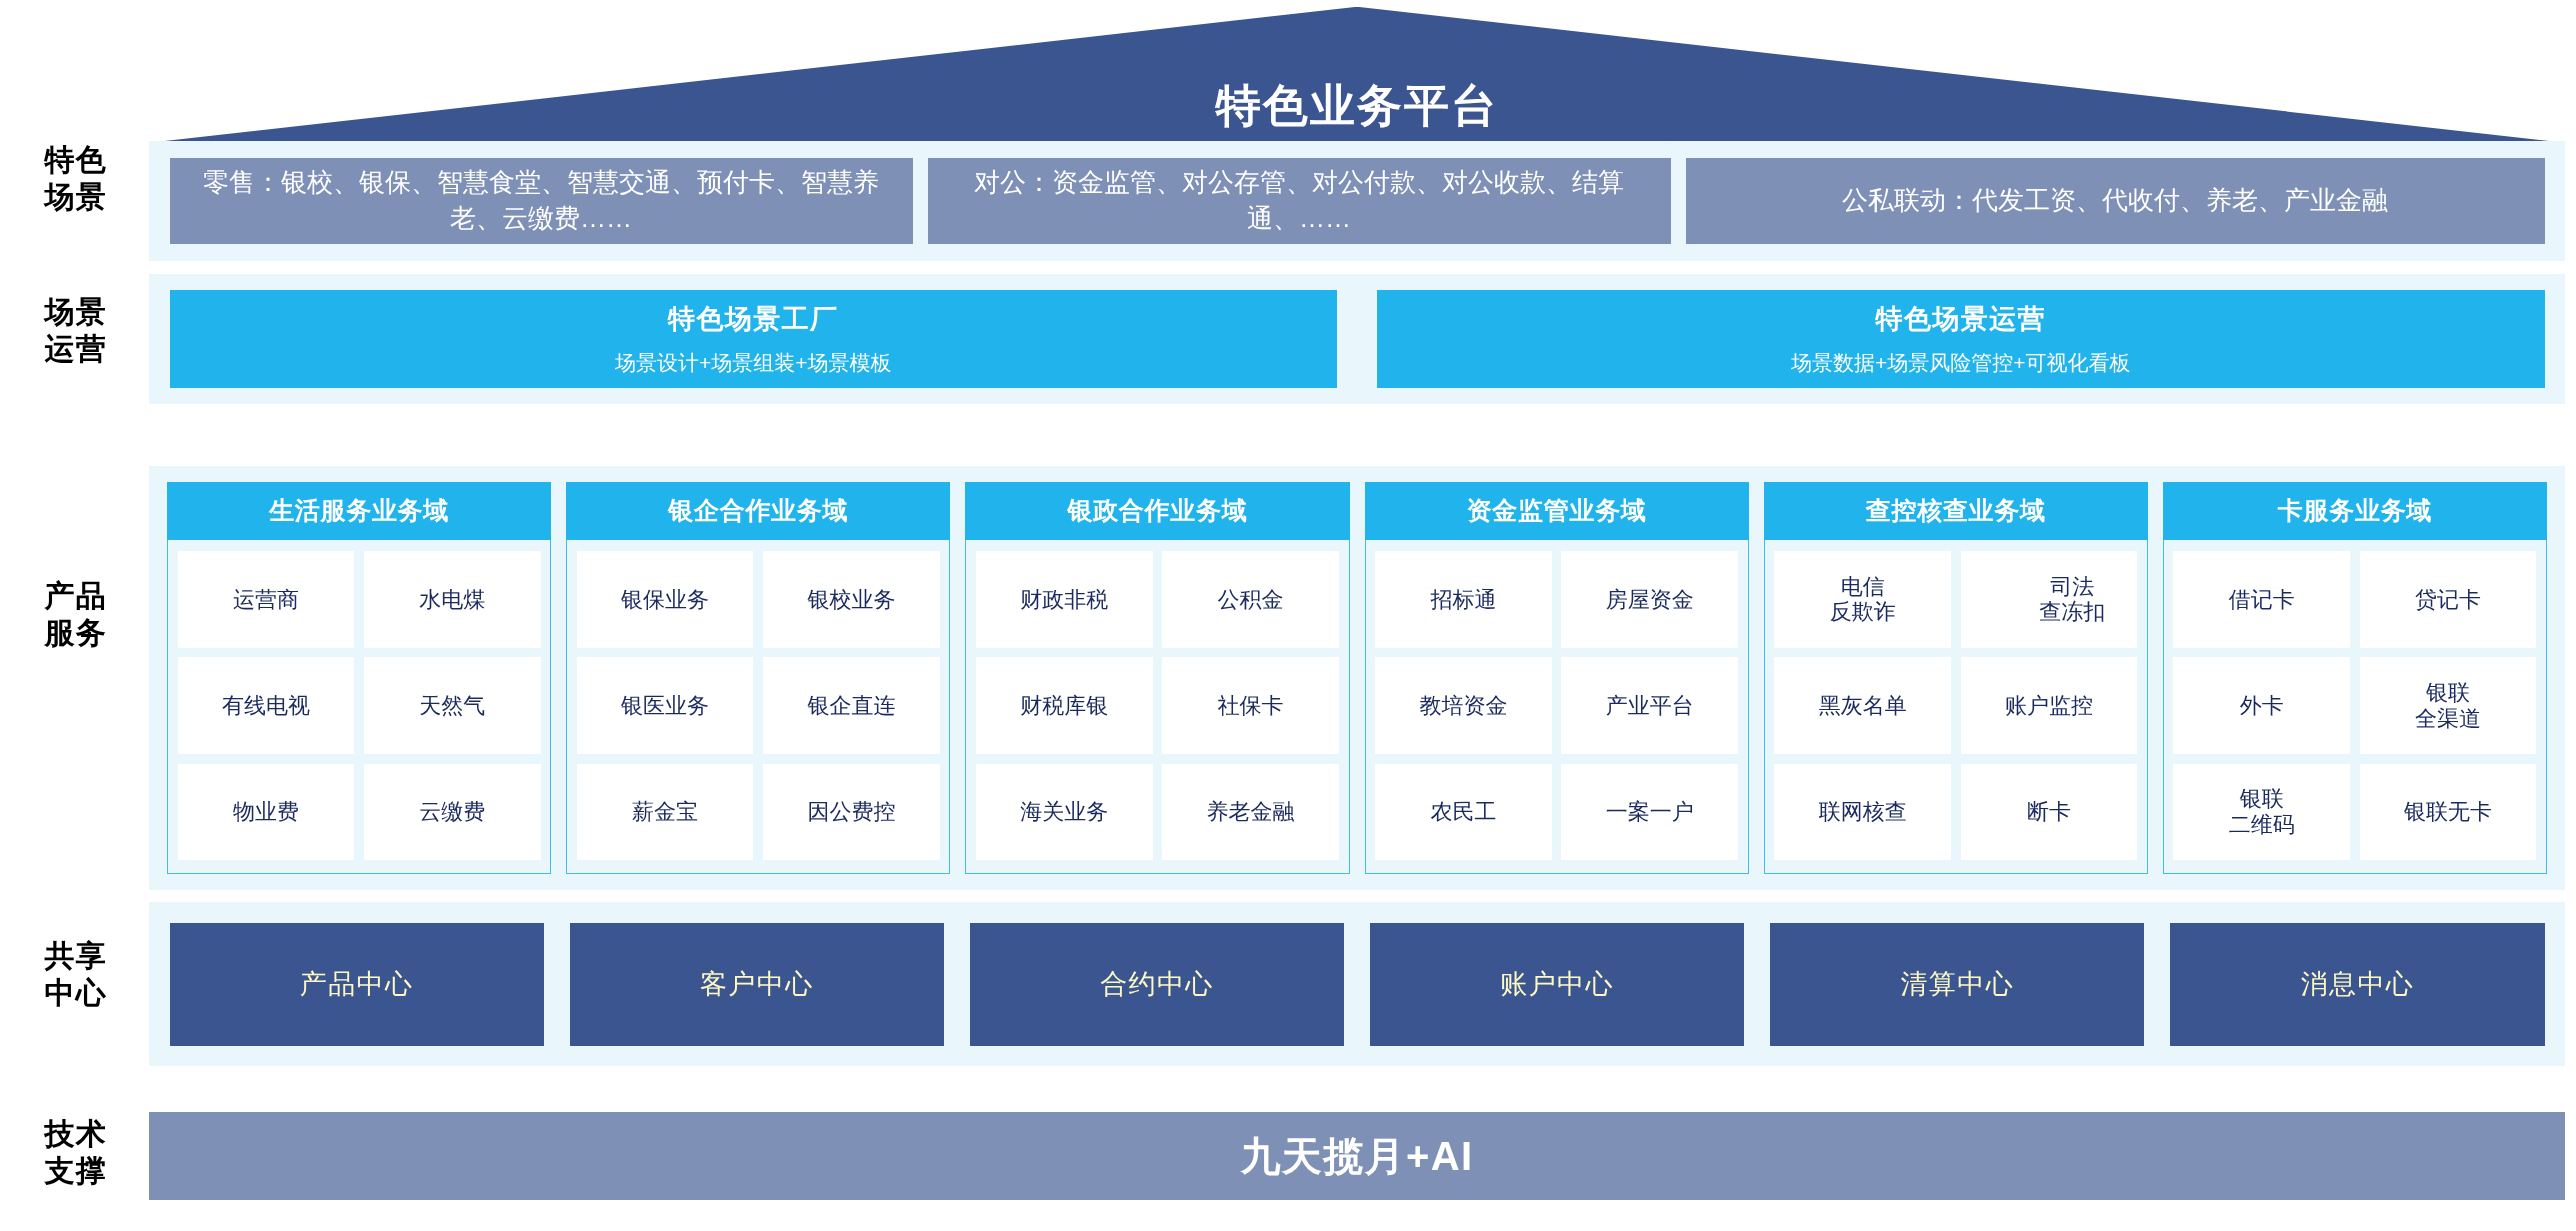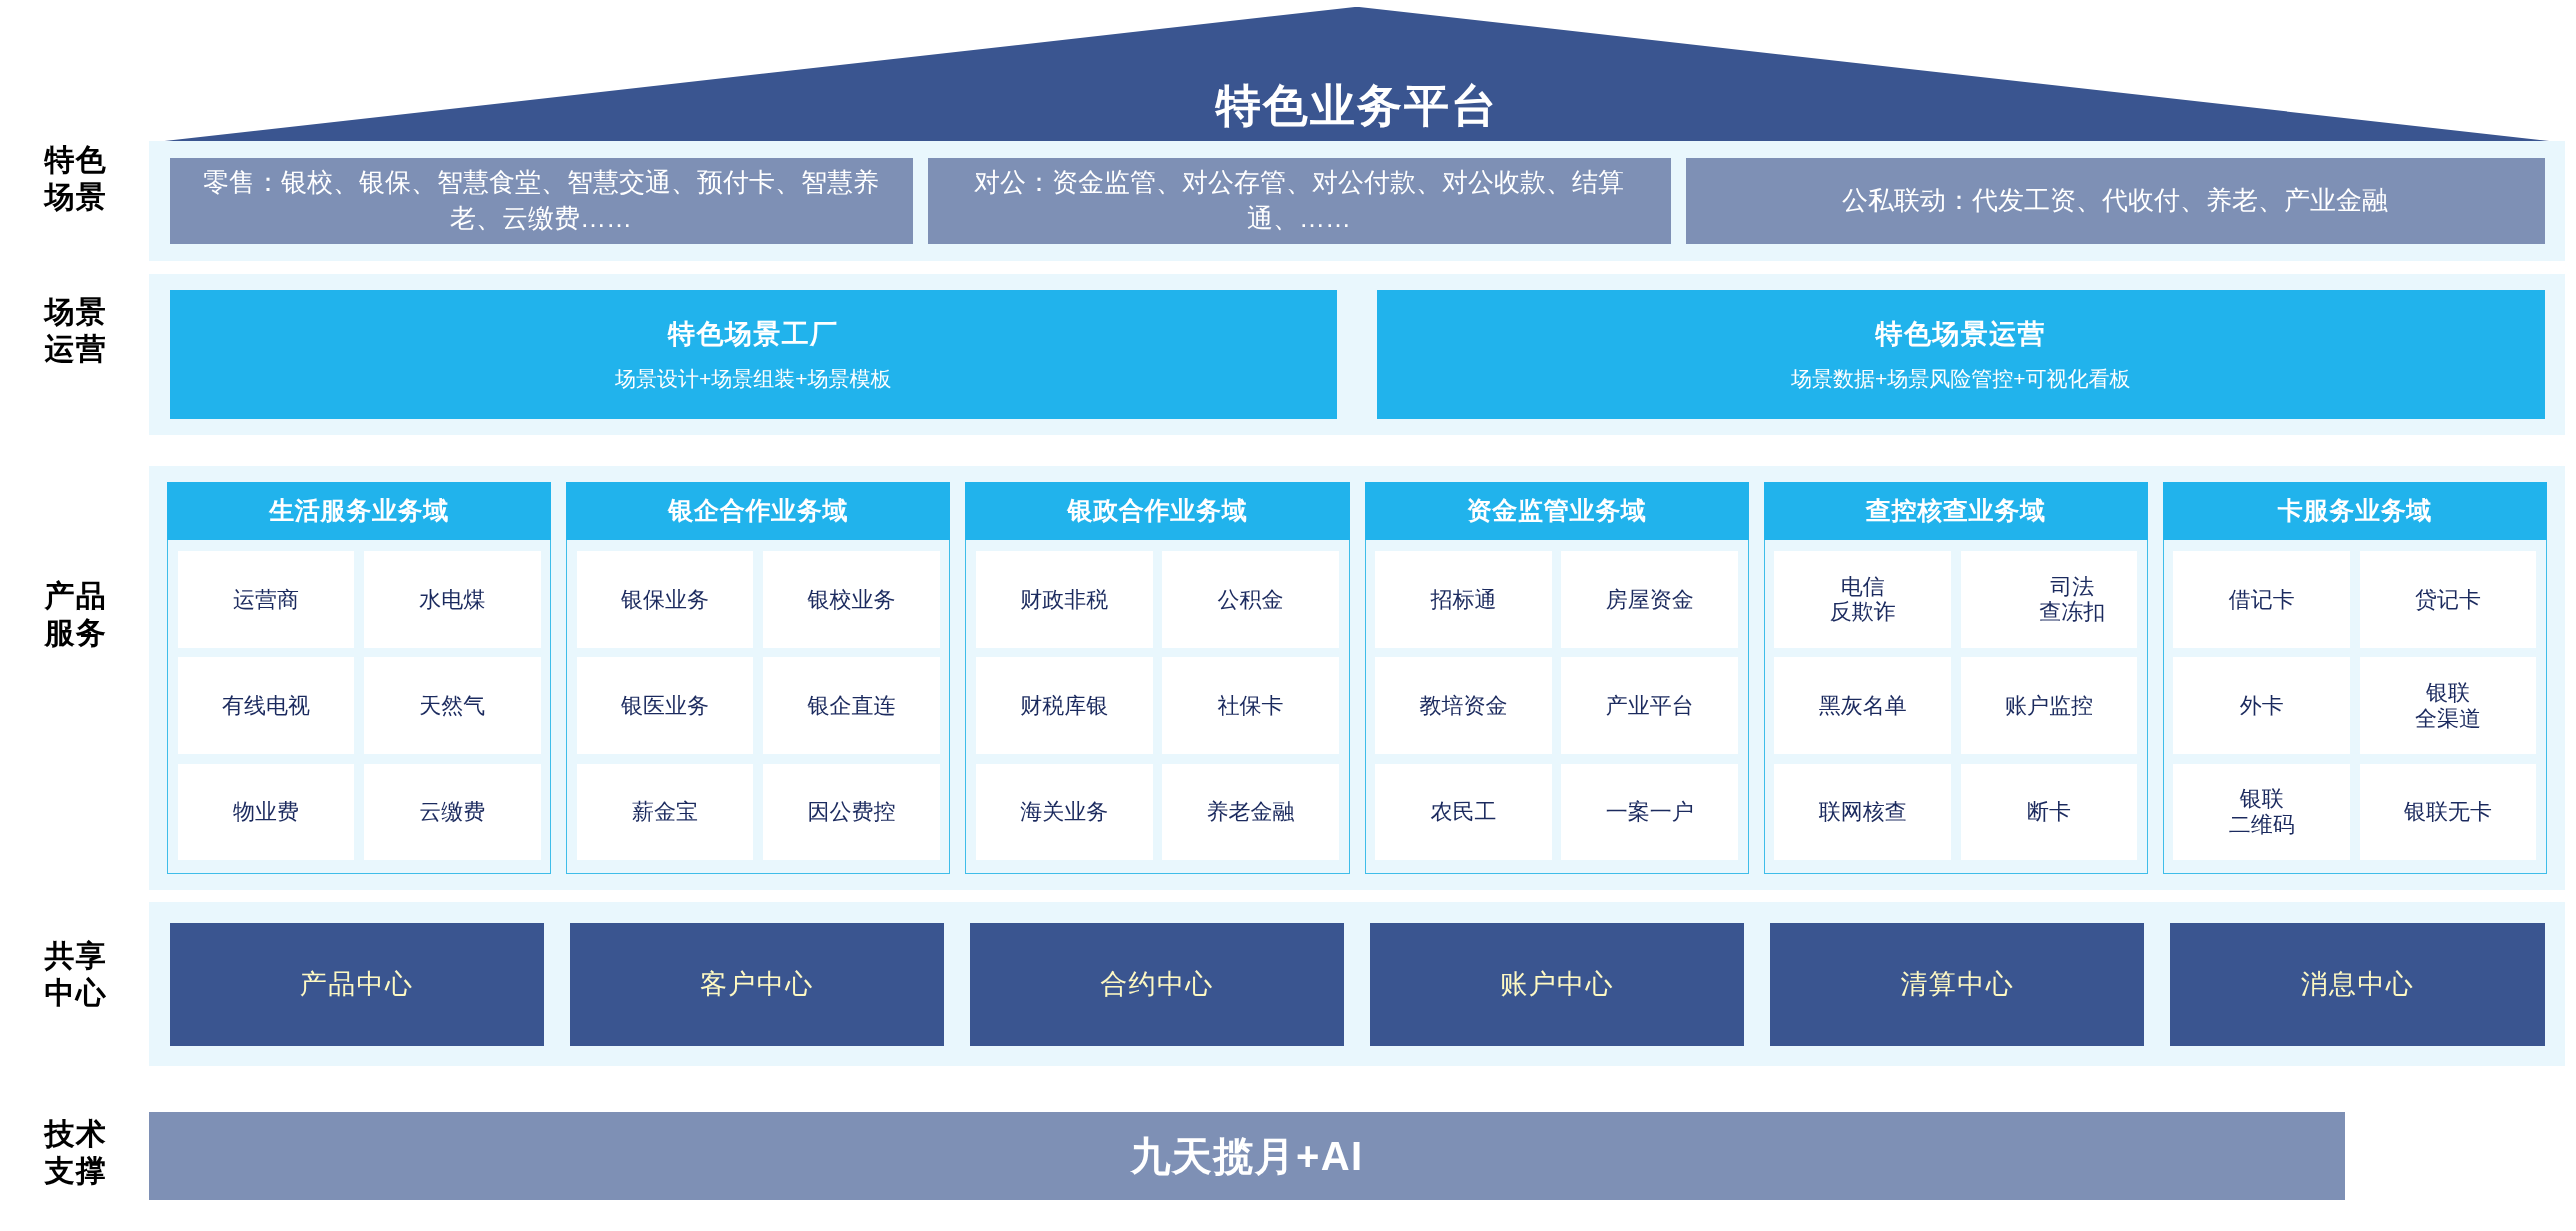--- a/index.html
+++ b/index.html
@@ -201,21 +201,21 @@
     justify-content: center;
     text-align: center;
     letter-spacing: 1.4px;
     box-sizing: border-box;
   }
 
   
   .tech-bar {
     position: absolute;
     left: 149px;
-    width: 2196px;
+    width: 2416px;
     background: #7e90b5;
     color: #ffffff;
     display: flex;
     align-items: center;
     justify-content: center;
     font-size: 40px;
     font-weight: bold;
     letter-spacing: 1.4px;
     box-sizing: border-box;
   }
@@ -242,21 +242,21 @@
 支撑</div>
 
   <div class="band" style="top:141px; height:120px;">
     <div class="scene-row">
       <div class="scene-box retail">零售：银校、银保、智慧食堂、智慧交通、预付卡、智慧养老、云缴费……</div>
       <div class="scene-box corp">对公：资金监管、对公存管、对公付款、对公收款、结算通、……</div>
       <div class="scene-box linkage">公私联动：代发工资、代收付、养老、产业金融</div>
     </div>
   </div>
 
-  <div class="band" style="top:274px; height:161px;">
+  <div class="band" style="top:274px; height:130px;">
     <div class="ops-row">
       <div class="ops-box">
         <div class="ops-title">特色场景工厂</div>
         <div class="ops-sub">场景设计+场景组装+场景模板</div>
       </div>
       <div class="ops-box">
         <div class="ops-title">特色场景运营</div>
         <div class="ops-sub">场景数据+场景风险管控+可视化看板</div>
       </div>
     </div>

